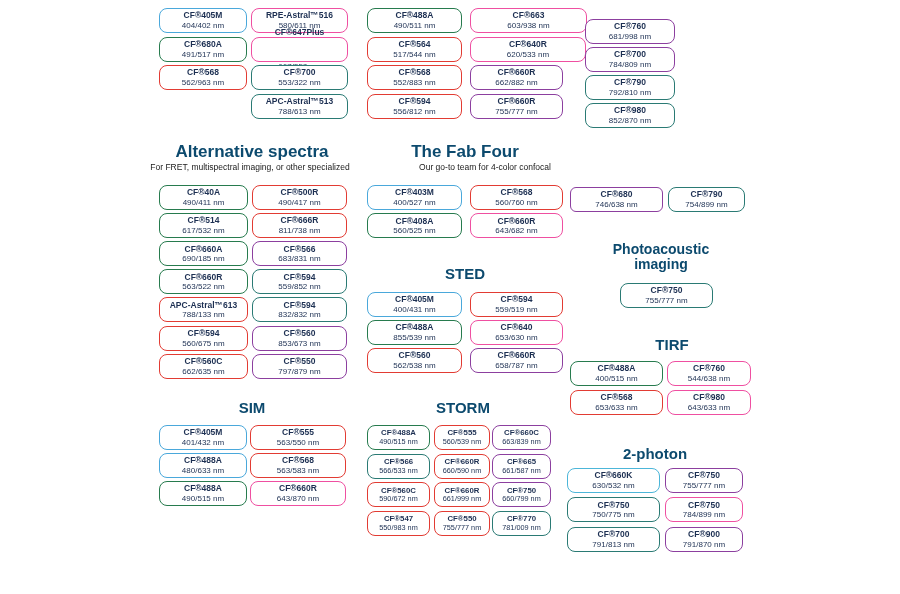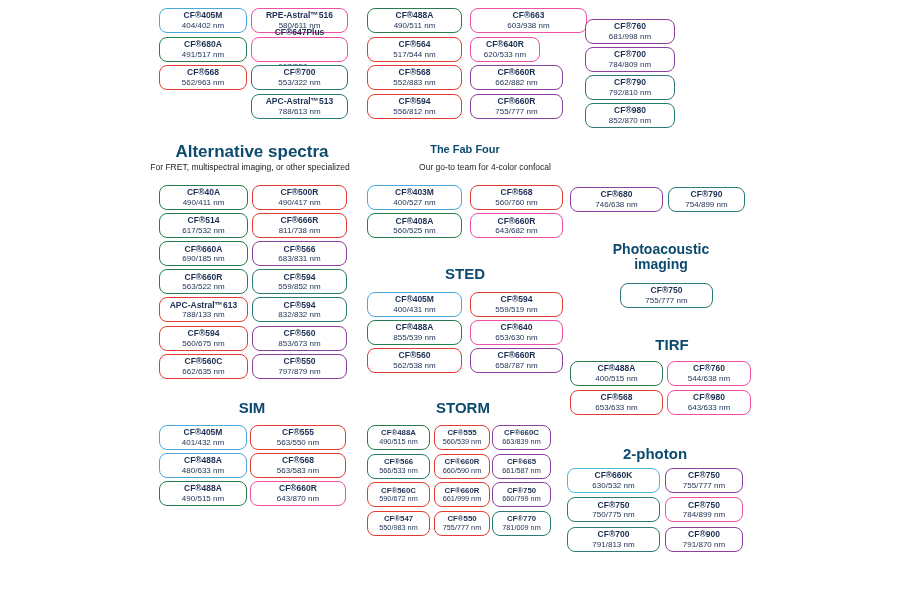--- a/index.html
+++ b/index.html
@@ -72,21 +72,21 @@
       <div class="dye-range">552/883 nm</div>
     </div>
     <div class="pill" style="left: 367px; top: 93.5px; width: 95px; border-color: rgb(226, 59, 51);">
       <div class="dye-name">CF®594</div>
       <div class="dye-range">556/812 nm</div>
     </div>
     <div class="pill" style="left: 470px; top: 8px; width: 117px; border-color: rgb(239, 79, 161);">
       <div class="dye-name">CF®663</div>
       <div class="dye-range">603/938 nm</div>
     </div>
-    <div class="pill" style="left: 470px; top: 36.5px; width: 70px; border-color: rgb(239, 79, 161);">
+    <div class="pill" style="left: 470px; top: 36.5px; width: 116px; border-color: rgb(239, 79, 161);">
       <div class="dye-name">CF®640R</div>
       <div class="dye-range">620/533 nm</div>
     </div>
     <div class="pill" style="left: 470px; top: 65px; width: 93px; border-color: rgb(140, 63, 159);">
       <div class="dye-name">CF®660R</div>
       <div class="dye-range">662/882 nm</div>
     </div>
     <div class="pill" style="left: 470px; top: 93.5px; width: 93px; border-color: rgb(140, 63, 159);">
       <div class="dye-name">CF®660R</div>
       <div class="dye-range">755/777 nm</div>
@@ -158,21 +158,21 @@
       <div class="dye-range">853/673 nm</div>
     </div>
     <div class="pill" style="left: 159px; top: 353.6px; width: 89px; border-color: rgb(226, 59, 51);">
       <div class="dye-name">CF®560C</div>
       <div class="dye-range">662/635 nm</div>
     </div>
     <div class="pill" style="left: 252px; top: 353.6px; width: 95px; border-color: rgb(140, 63, 159);">
       <div class="dye-name">CF®550</div>
       <div class="dye-range">797/879 nm</div>
     </div>
-    <div class="section-title" style="left: 465px; top: 143px; font-size: 11px;">The Fab Four</div>
+    <div class="section-title" style="left: 465px; top: 143px; font-size: 17px;">The Fab Four</div>
     <div class="section-subtitle" style="left: 485px; top: 162px;">Our go-to team for 4-color confocal</div>
     <div class="pill" style="left: 367px; top: 185px; width: 95px; border-color: rgb(74, 168, 219);">
       <div class="dye-name">CF®403M</div>
       <div class="dye-range">400/527 nm</div>
     </div>
     <div class="pill" style="left: 470px; top: 185px; width: 93px; border-color: rgb(226, 59, 51);">
       <div class="dye-name">CF®568</div>
       <div class="dye-range">560/760 nm</div>
     </div>
     <div class="pill" style="left: 367px; top: 213.3px; width: 95px; border-color: rgb(39, 123, 78);">
@@ -201,21 +201,21 @@
       <div class="dye-range">653/630 nm</div>
     </div>
     <div class="pill" style="left: 367px; top: 348px; width: 95px; border-color: rgb(226, 59, 51);">
       <div class="dye-name">CF®560</div>
       <div class="dye-range">562/538 nm</div>
     </div>
     <div class="pill" style="left: 470px; top: 348px; width: 93px; border-color: rgb(140, 63, 159);">
       <div class="dye-name">CF®660R</div>
       <div class="dye-range">658/787 nm</div>
     </div>
-    <div class="pill" style="left: 570px; top: 187px; width: 93px; border-color: rgb(140, 63, 159);">
+    <div class="pill" style="left: 570px; top: 187px; width: 93px; border-color: rgb(140, 63, 159); border-radius: 6px;">
       <div class="dye-name">CF®680</div>
       <div class="dye-range">746/638 nm</div>
     </div>
     <div class="pill" style="left: 668px; top: 187px; width: 77px; border-color: rgb(42, 122, 116);">
       <div class="dye-name">CF®790</div>
       <div class="dye-range">754/899 nm</div>
     </div>
     <div class="section-title wrap" style="left: 661px; top: 242px; font-size: 14px; width: 100px;">Photoacoustic imaging</div>
     <div class="pill" style="left: 620px; top: 283px; width: 93px; border-color: rgb(42, 122, 116);">
       <div class="dye-name">CF®750</div>

